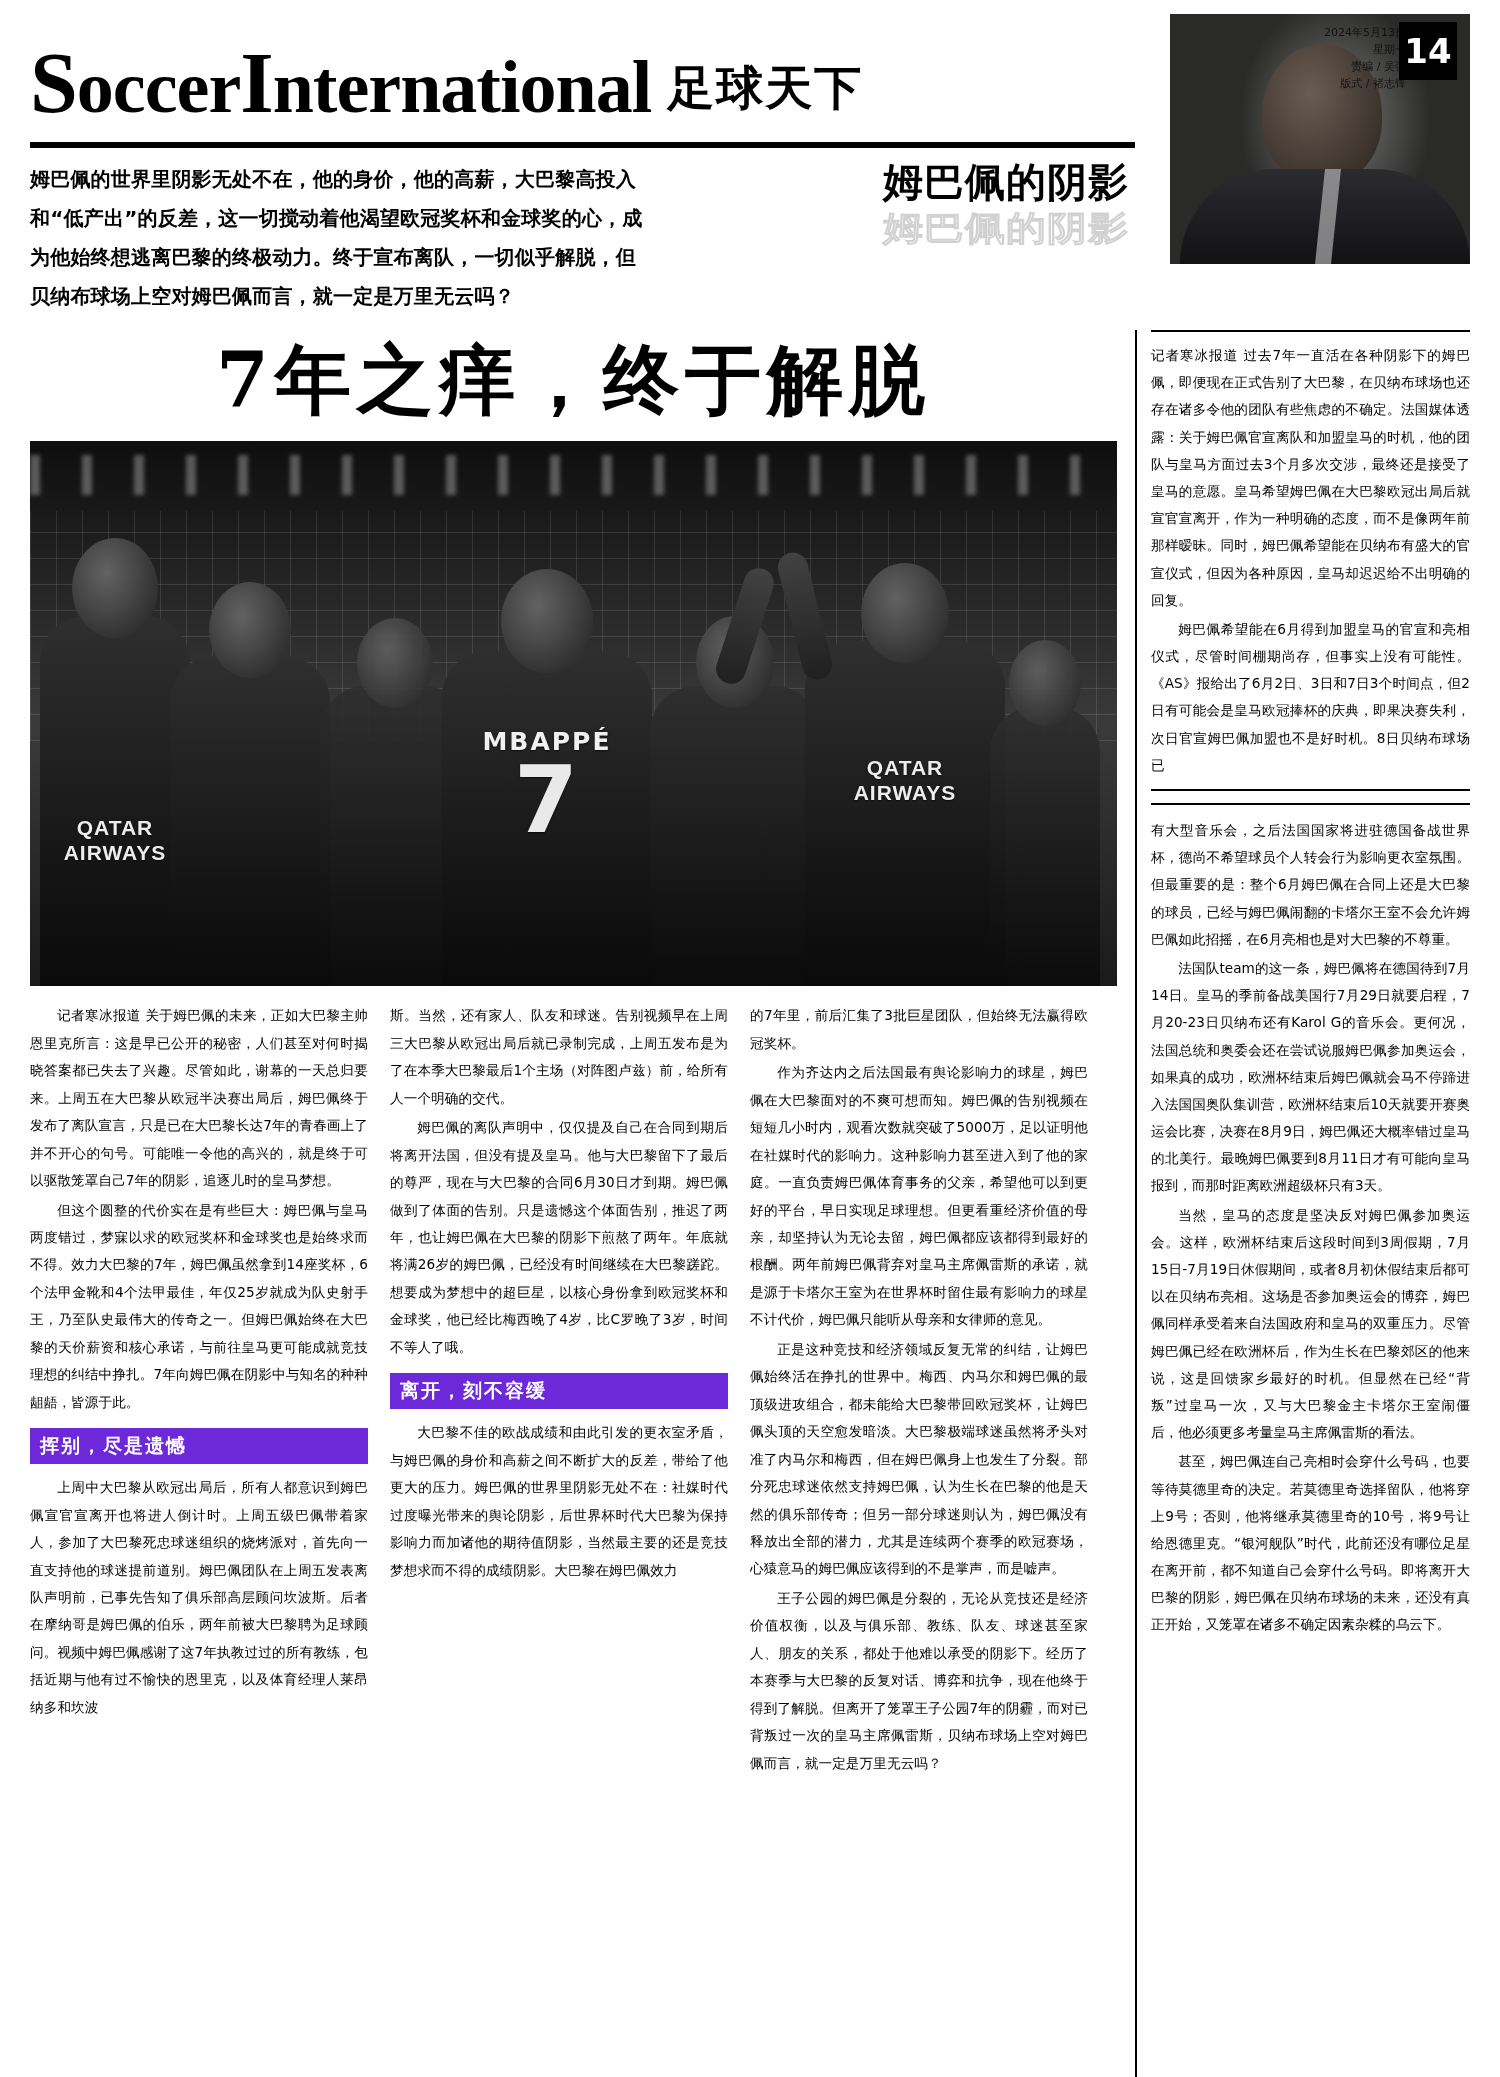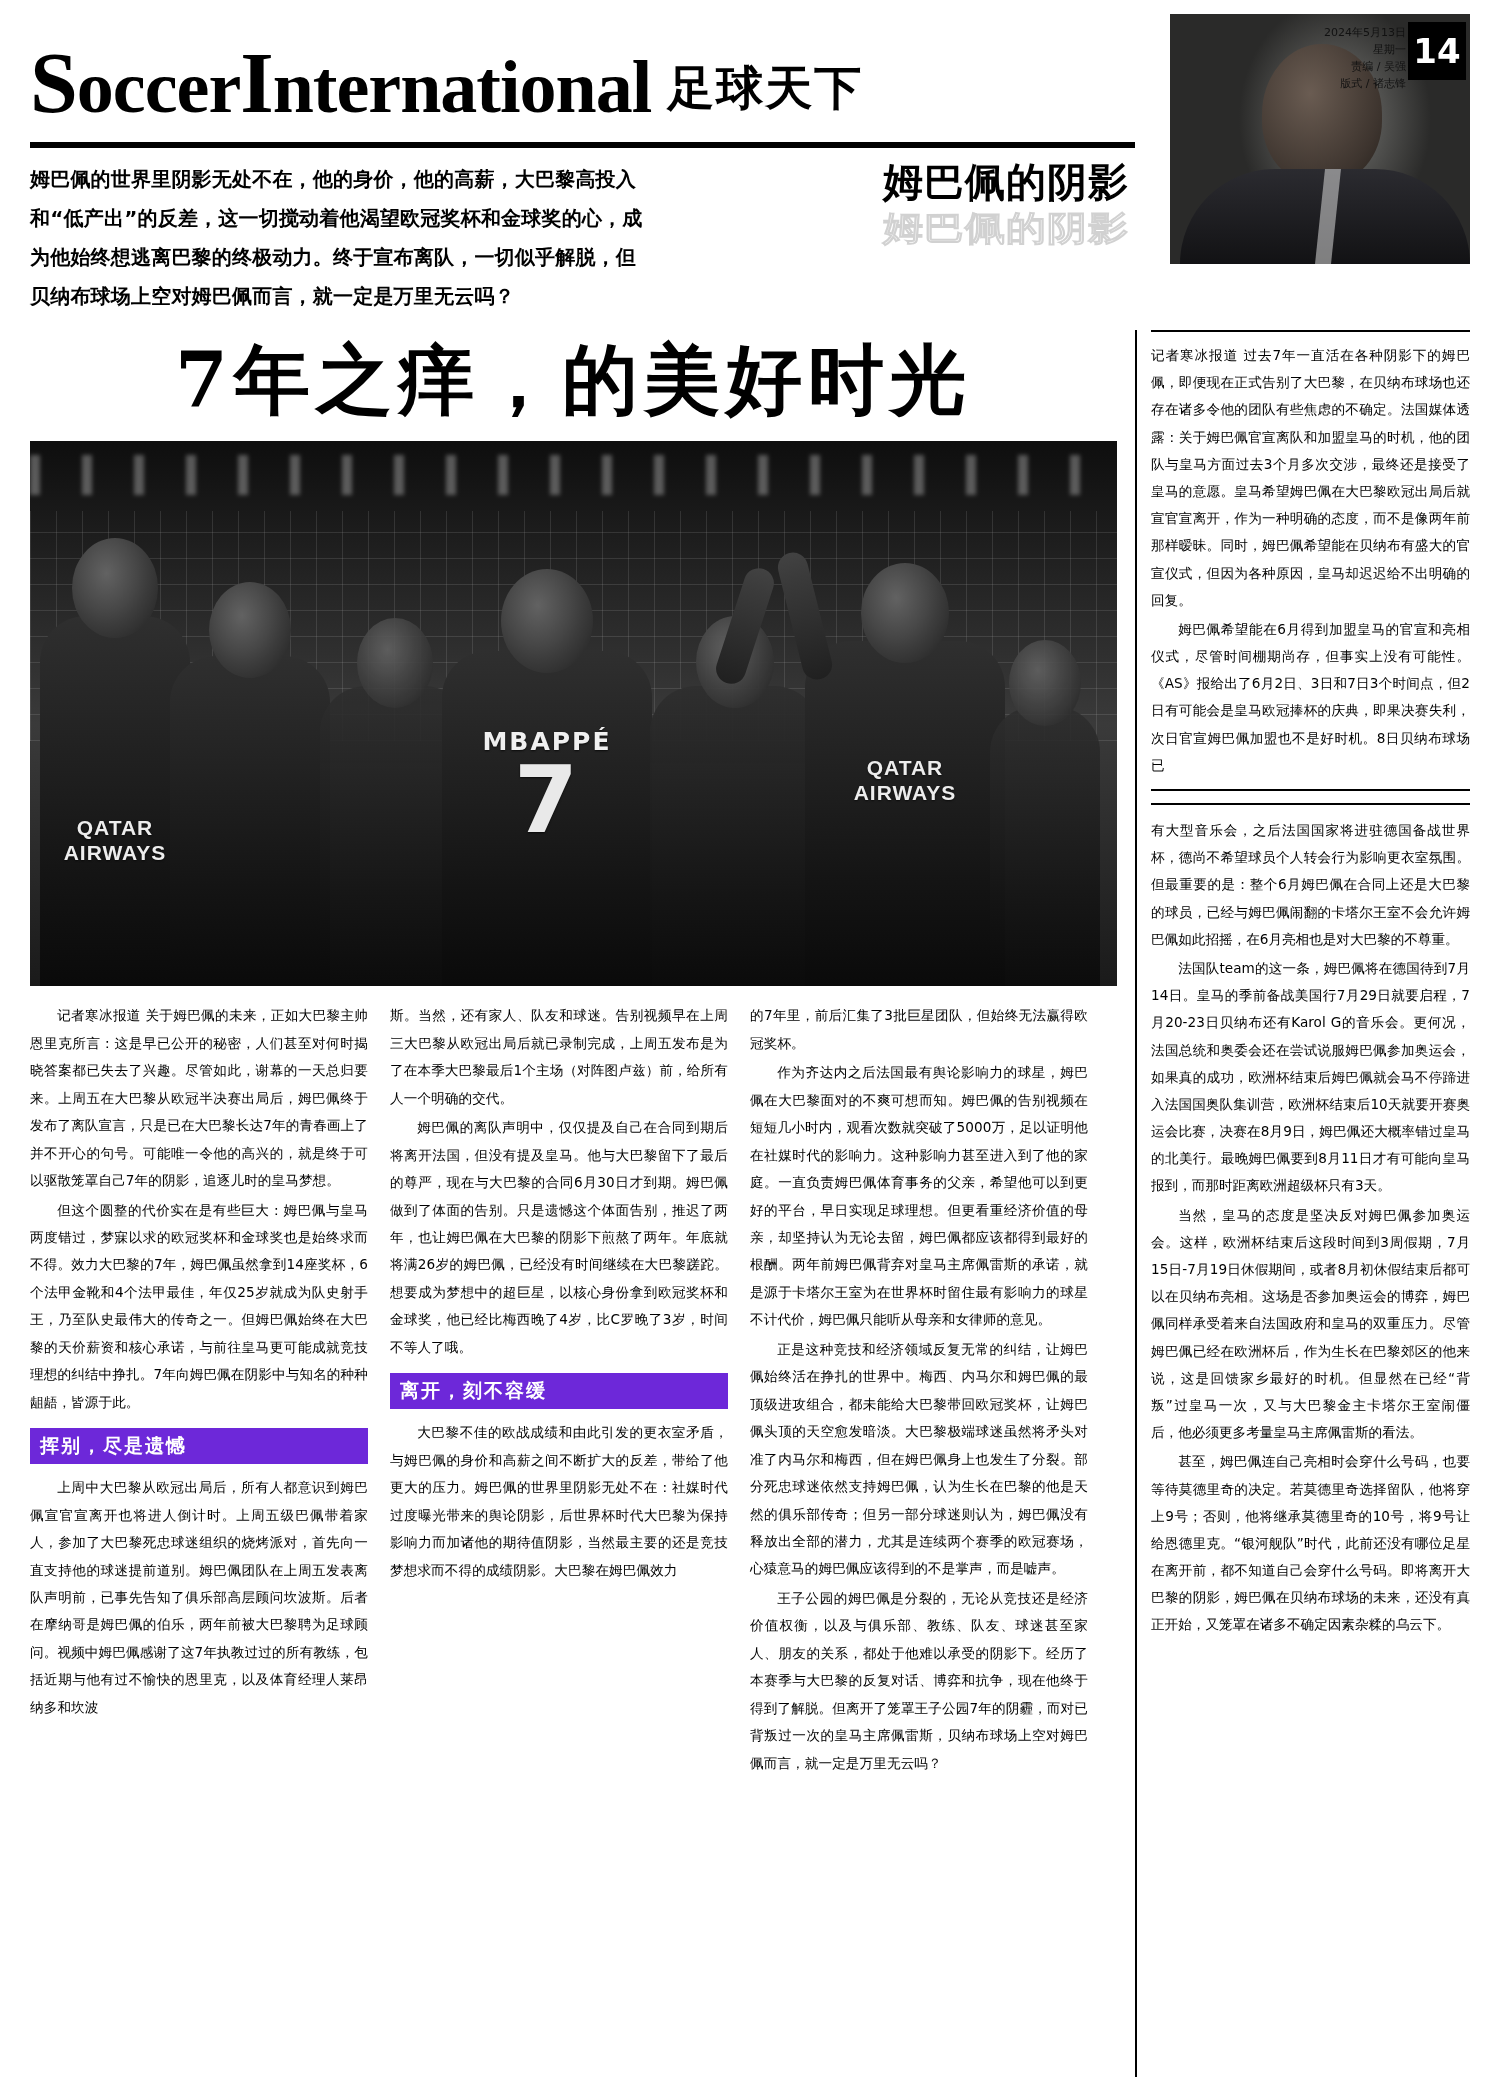--- a/index.html
+++ b/index.html
@@ -90,21 +90,21 @@
     right: 64px; top: 2px;
     text-align: right;
     font-family: "DejaVu Sans", "Liberation Sans", sans-serif;
     font-size: 11px;
     line-height: 1.55;
     color: #111;
     z-index: 4;
   }
   .page-num {
     position: absolute;
-    right: 4px; top: 0;
+    right: 13px; top: 0;
     width: 58px; height: 58px;
     background: #000; color: #fff;
     font-family: "DejaVu Sans", "Liberation Sans", sans-serif;
     font-weight: bold;
     font-size: 34px;
     display: flex; align-items: center; justify-content: center;
     z-index: 5;
   }
   .mast-rule {
     height: 6px;
@@ -346,21 +346,21 @@
     <div class="deck-title-wrap">
       <div class="deck-title">姆巴佩的阴影</div>
       <div class="deck-title-ghost">姆巴佩的阴影</div>
     </div>
   </div>
 
   <div class="body-grid">
 
     <div class="left-zone">
 
-      <div class="headline">7年之痒，的美好时光</div>
+      <div class="headline">7年之痒，终于解脱</div>
 
       <div class="main-photo">
         <div class="mp-bg"></div>
         <div class="mp-lights"></div>
         <div class="mp-net"></div>
 
         <div class="player p1">
           <div class="headb"></div>
           <div class="sponsor" style="top:200px; white-space:pre-line;">QATAR
 AIRWAYS</div>

